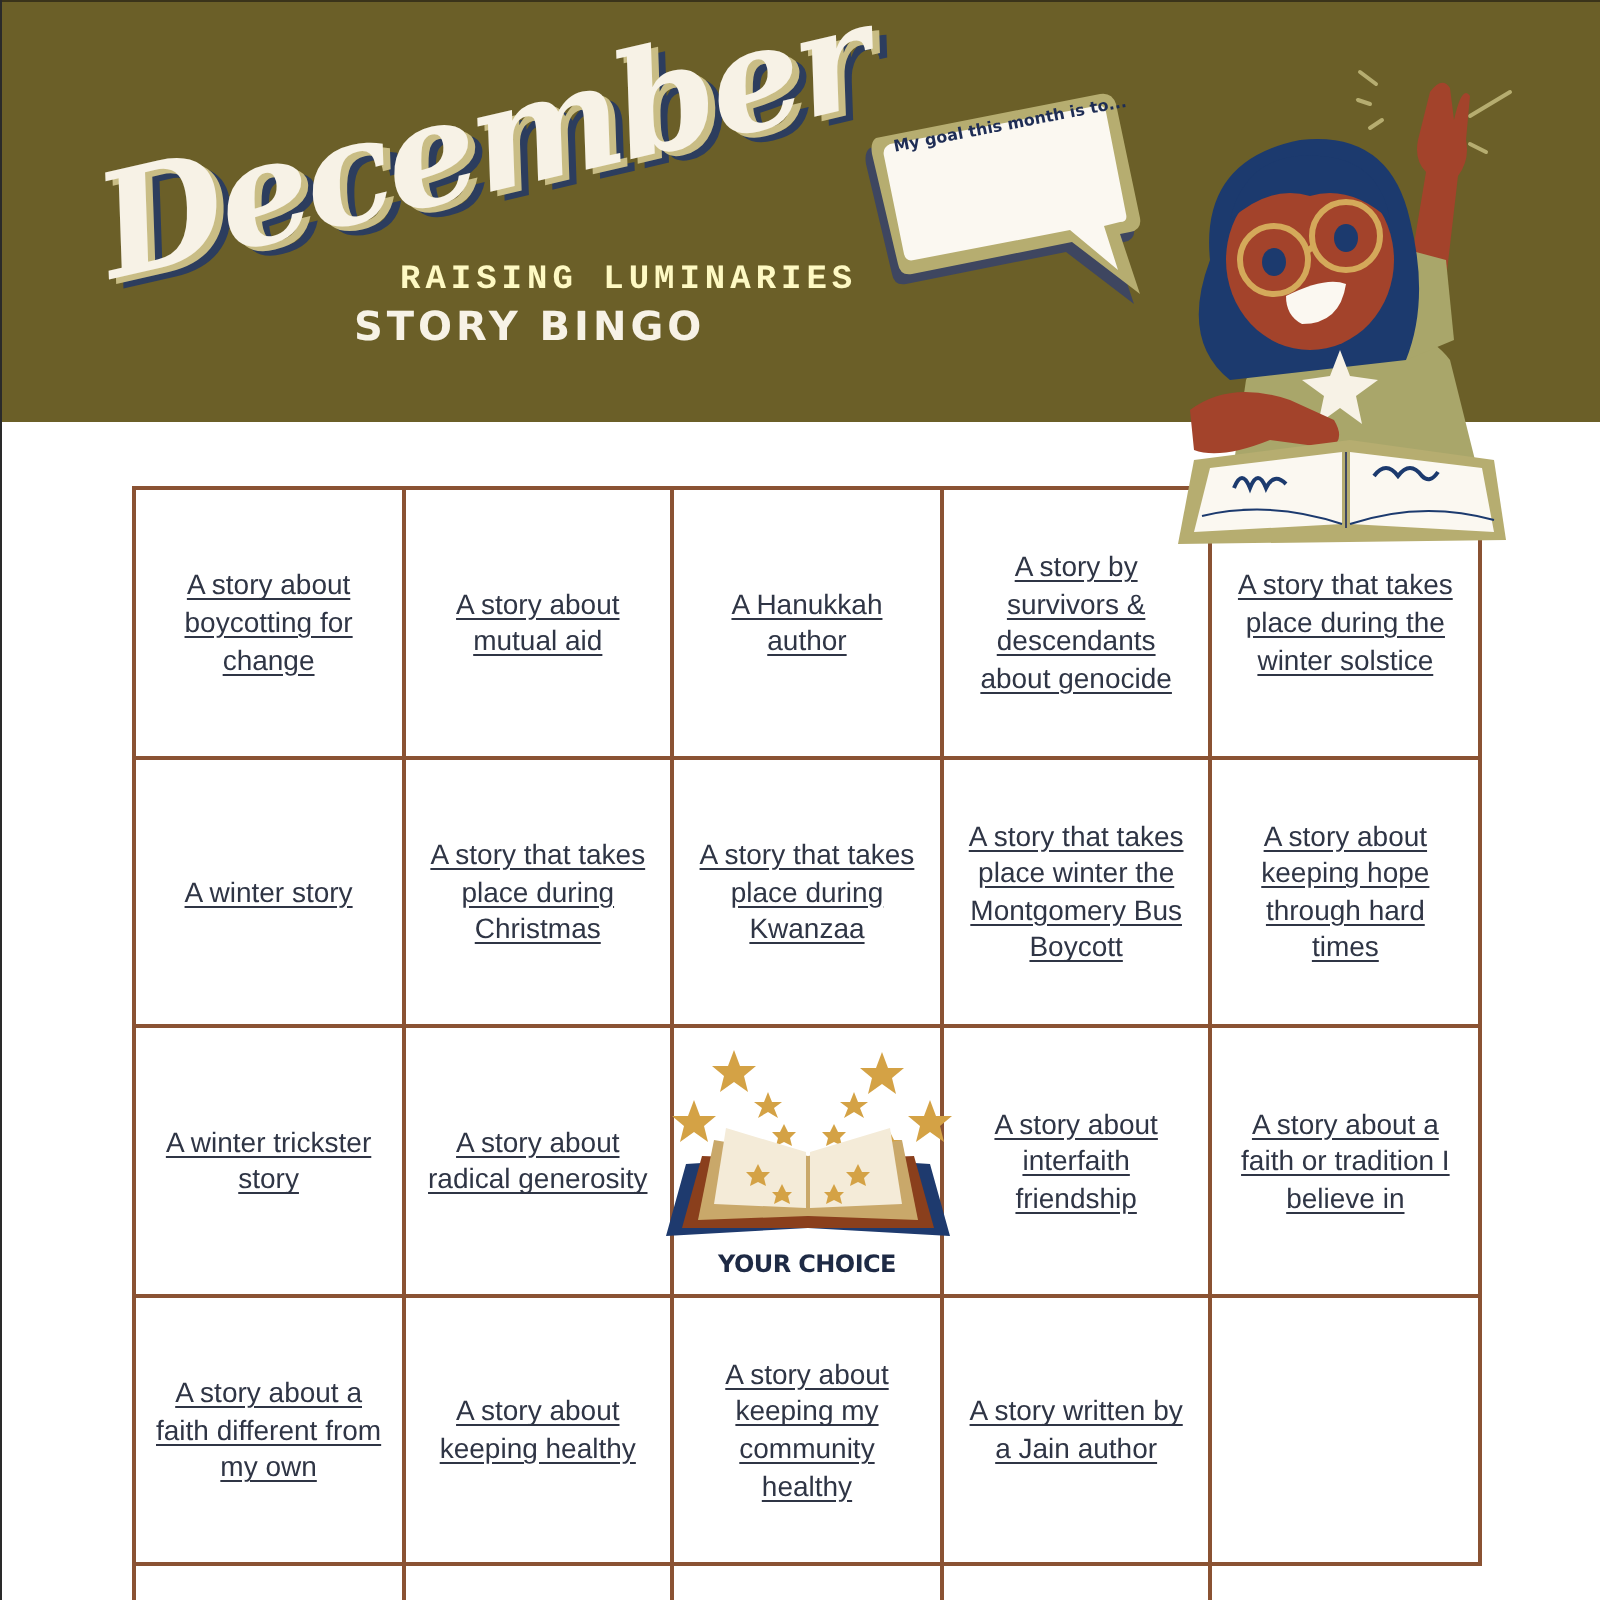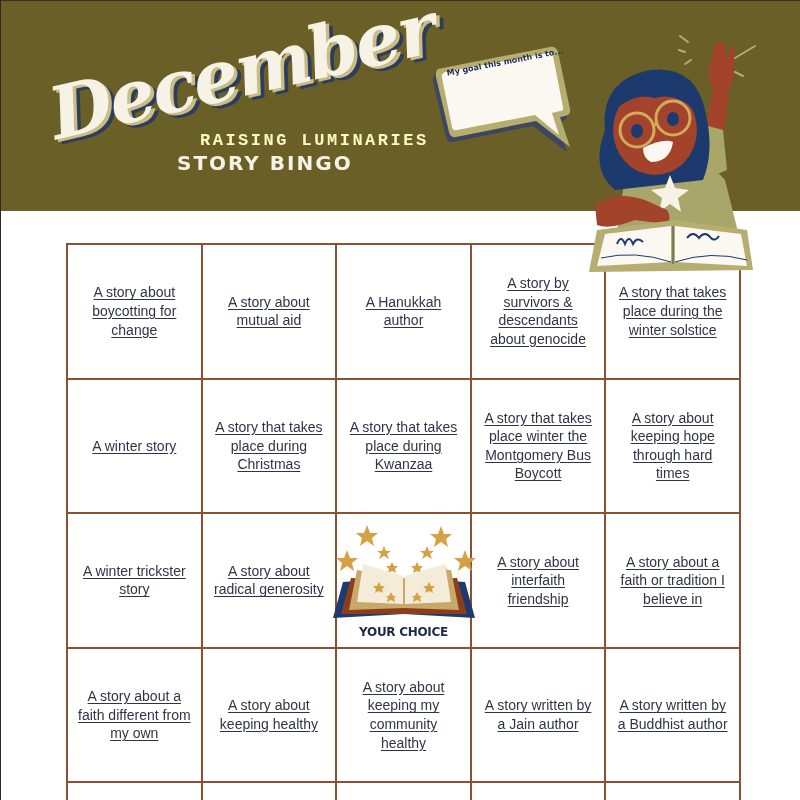--- a/index.html
+++ b/index.html
@@ -235,23 +235,20 @@
     </div>
   <div class="cell">
       <span class="cell-text">A story about keeping healthy</span>
     </div>
   <div class="cell">
       <span class="cell-text">A story about keeping my community healthy</span>
     </div>
   <div class="cell">
       <span class="cell-text">A story written by a Jain author</span>
     </div>
-  <div class="cell">
-      <span class="cell-text">A story written by a Buddhist author</span>
-    </div>
 
   <div class="cell">
       <span class="cell-text"></span>
     </div>
   <div class="cell">
       <span class="cell-text"></span>
     </div>
   <div class="cell">
       <span class="cell-text"></span>
     </div>

